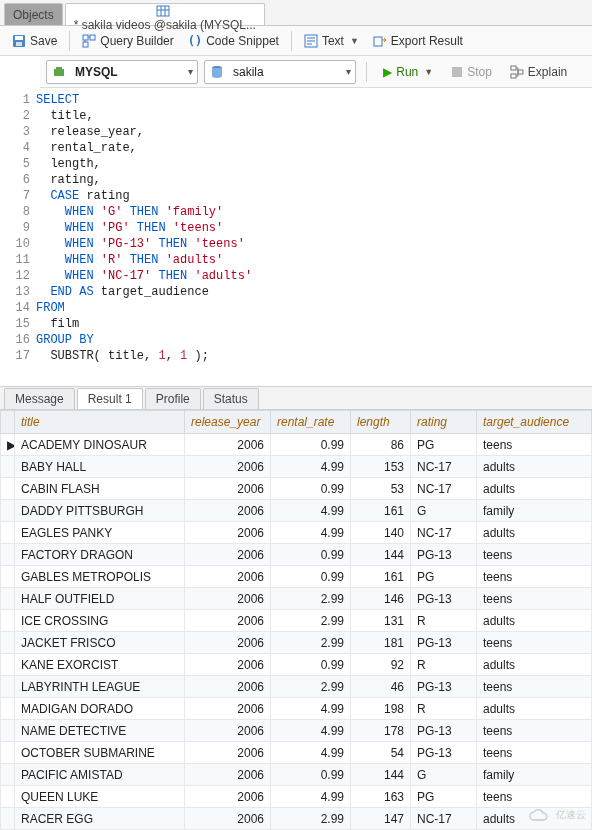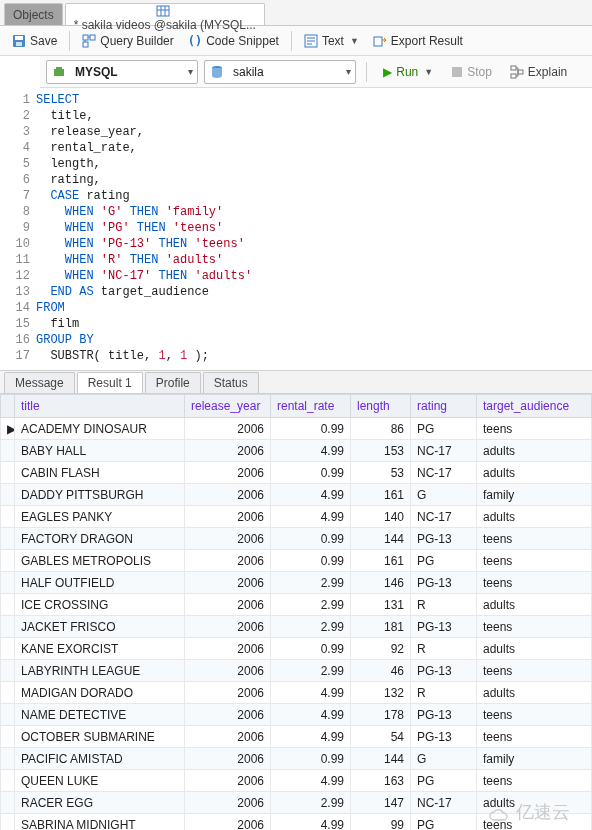--- a/index.html
+++ b/index.html
@@ -113,20 +113,21 @@
   .num { color:#c7254e; }
   
   .bottom-tabs {
     display:flex;
     border-top:1px solid #d0d0d0;
     border-bottom:1px solid #d0d0d0;
     background:#f3f3f3;
     height:24px;
     align-items: flex-end;
     padding-left:4px;
+    margin-top:16px;
   }
   .btab {
     padding: 3px 10px;
     border:1px solid #c8c8c8;
     border-bottom:none;
     background:#eceef1;
     margin-right:2px;
     border-radius:2px 2px 0 0;
     cursor:pointer;
     font-size:12px;
@@ -140,42 +141,43 @@
     width:100%;
     table-layout: fixed;
     font-size:12px;
   }
   table.results th {
     background:#eef1f5;
     border:1px solid #d6d9dd;
     text-align:left;
     padding:4px 6px;
     font-weight:400;
-    color:#6d28d9;
+    color:#a16207;
     height:22px;
+    font-style:italic;
   }
   table.results td {
     border:1px solid #e6e8eb;
     padding:3px 6px;
     height:22px;
     color:#222;
     overflow: hidden;
     white-space: nowrap;
     text-overflow: ellipsis;
   }
   table.results tr:nth-child(even) td { background:#f7fafc;}
   .num-cell { text-align:right;}
   .row-marker { width:12px; text-align:center; color:#555;}
   
   svg { display:block;}
   
   .watermark {
-    position:absolute; right:22px; bottom:6px;
-    font-size:18px; color:#c9c9c9;
-    display:flex; align-items:flex-end; gap:4px;
+    position:absolute; right:6px; bottom:6px;
+    font-size:10px; color:#c9c9c9;
+    display:flex; align-items:flex-start; gap:4px;
     pointer-events:none;
   }
 </style>
 </head>
 <body>
 
 <div class="tab-strip">
   <div class="tab">
     <span>Objects</span>
   </div>
@@ -449,21 +451,21 @@
           <td class="num-cell">2.99</td>
           <td class="num-cell">46</td>
           <td>PG-13</td>
           <td>teens</td>
         </tr>
         <tr>
           <td class="row-marker"></td>
           <td>MADIGAN DORADO</td>
           <td class="num-cell">2006</td>
           <td class="num-cell">4.99</td>
-          <td class="num-cell">132</td>
+          <td class="num-cell">198</td>
           <td>R</td>
           <td>adults</td>
         </tr>
         <tr>
           <td class="row-marker"></td>
           <td>NAME DETECTIVE</td>
           <td class="num-cell">2006</td>
           <td class="num-cell">4.99</td>
           <td class="num-cell">178</td>
           <td>PG-13</td>

